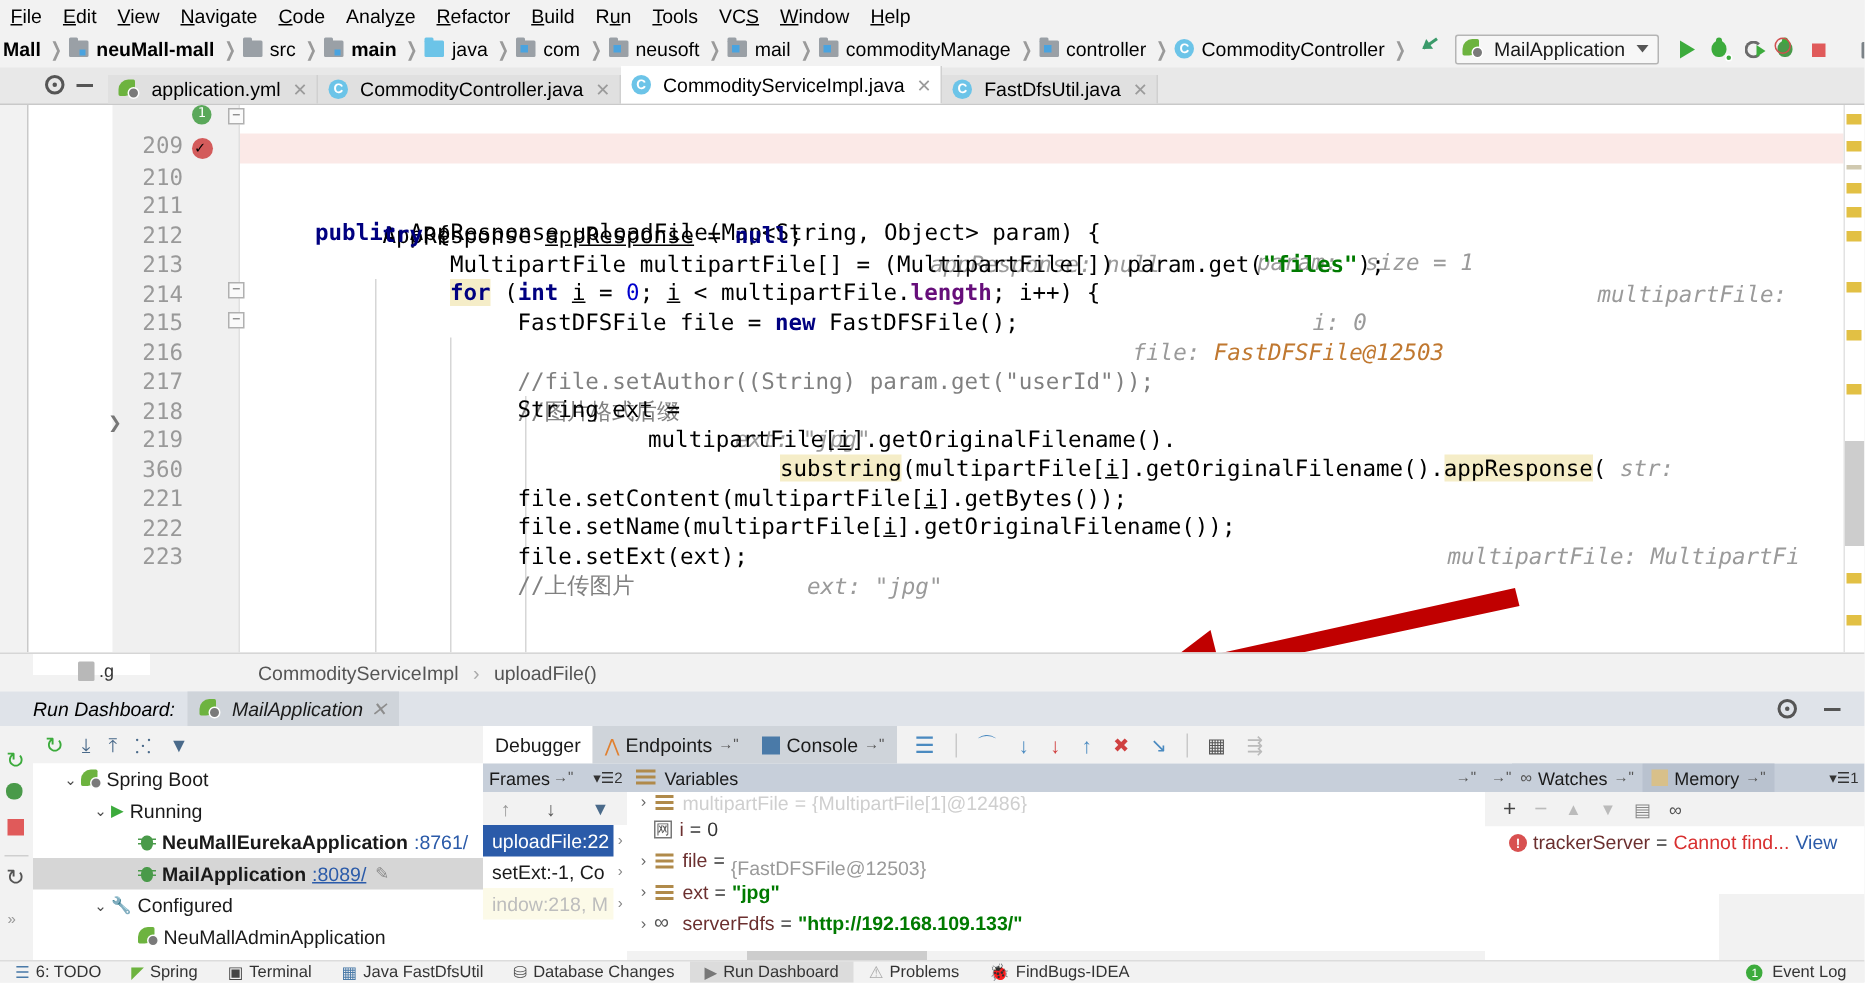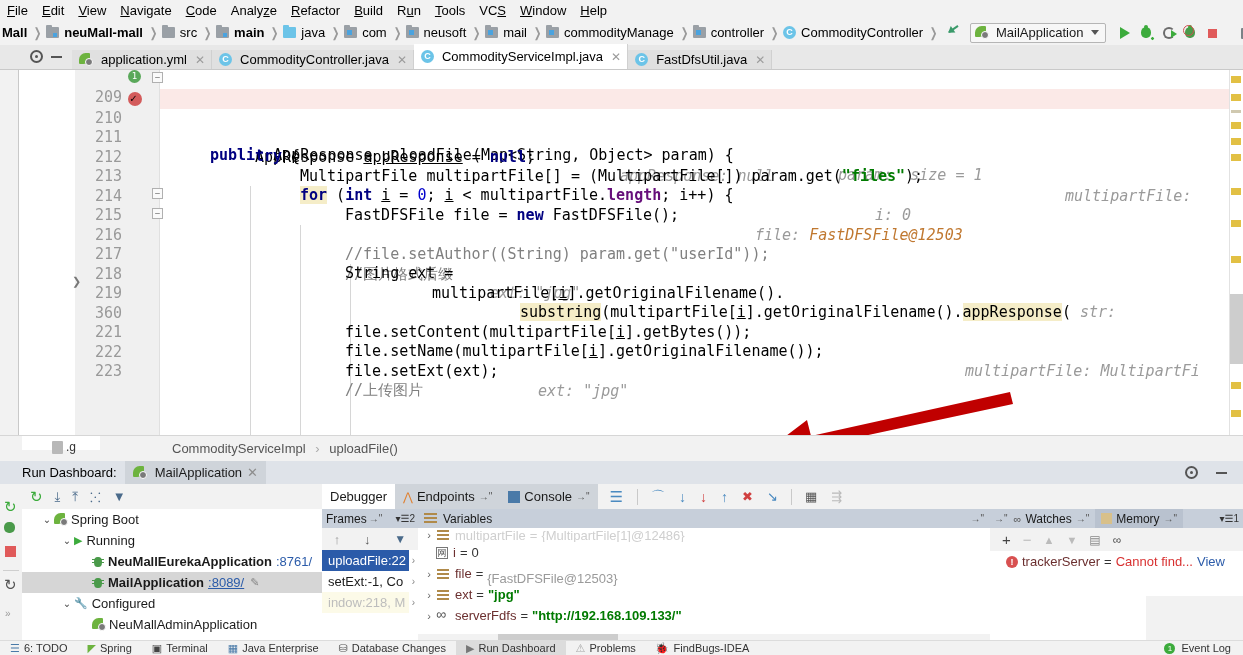--- a/index.html
+++ b/index.html
@@ -176,21 +176,21 @@
     background:#f2f2f2; display:flex; align-items:center;
     border-top:1px solid #d6d6d6;
   }
   .edfooter .white-nub{position:absolute;left:22px;top:0;width:78px;height:14px;background:#fff;}
   .bc { font-size:13px; color:#555; }
   .bc .sep { color:#aaa; padding:0 6px; }
 
   
   .rd-header {
     position:absolute; left:0; top:461px; width:1243px; height:23px;
-    background:#dfe3e9; display:flex; align-items:center;
+    background:#dfe3e9; display:flex; align-items:center;font-style:italic;
   }
   .rd-title { font-size:13px; color:#000; padding-left:22px; }
   .rd-tab {
     display:flex; align-items:center; gap:5px; height:23px; padding:0 8px;
     background:#cfd4da; font-size:13px; margin-left:8px;
   }
   .rd-tab .x{color:#8d8d8d;}
   .rd-icons { margin-left:auto; display:flex; align-items:center; gap:10px; padding-right:10px; }
 
   
@@ -753,21 +753,21 @@
     <div class="sb-item">
       <span style="color:#6db33f;">◤</span>
       <span>Spring</span>
     </div>
     <div class="sb-item">
       <span style="color:#444;">▣</span>
       <span>Terminal</span>
     </div>
     <div class="sb-item">
       <span style="color:#4a7aa8;">▦</span>
-      <span>Java Enterprise</span>
+      <span>Java FastDfsUtil</span>
     </div>
     <div class="sb-item">
       <span style="color:#555;">⛁</span>
       <span>Database Changes</span>
     </div>
     <div class="sb-item active">
       <span style="color:#777;">▶</span>
       <span>Run Dashboard</span>
     </div>
     <div class="sb-item">

